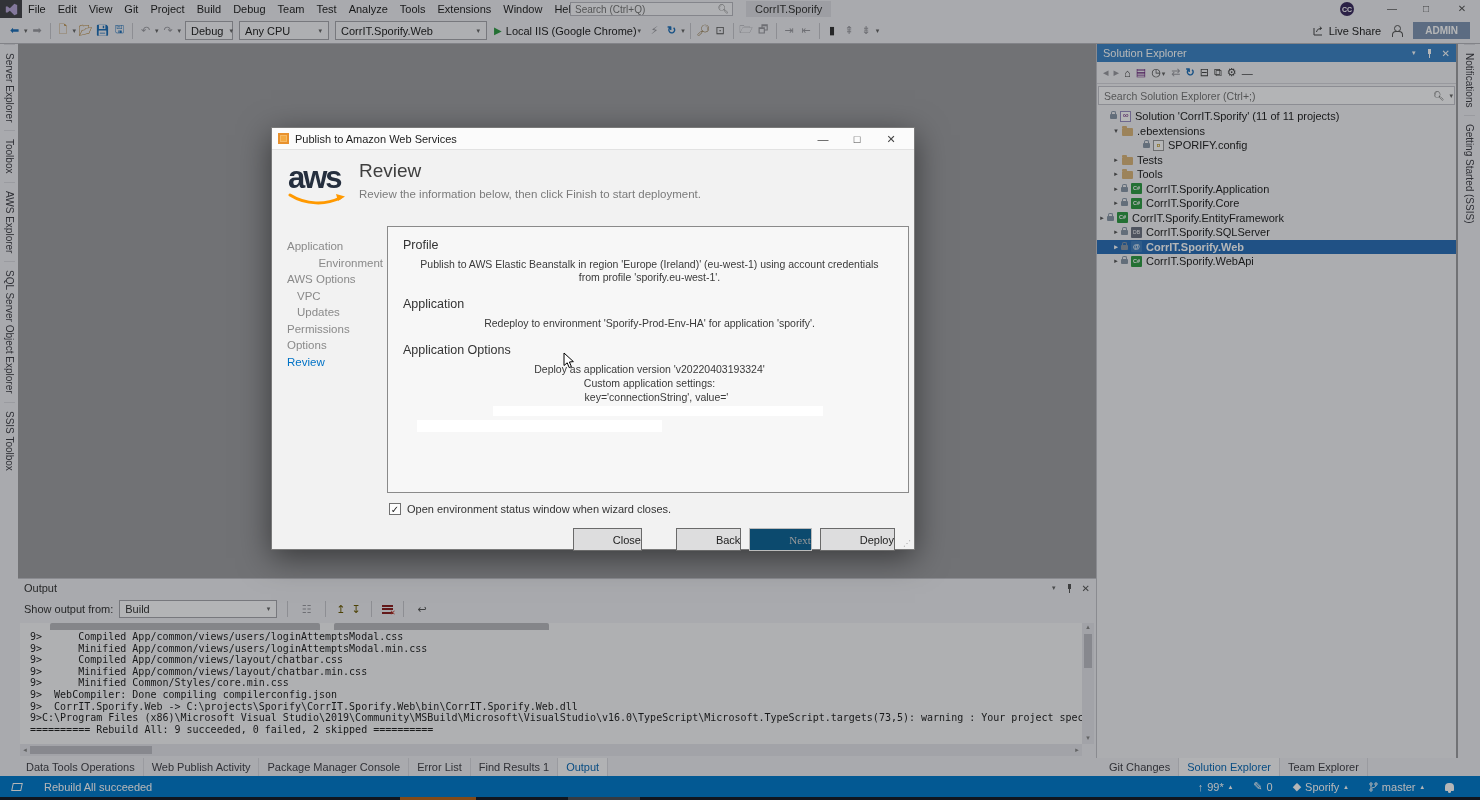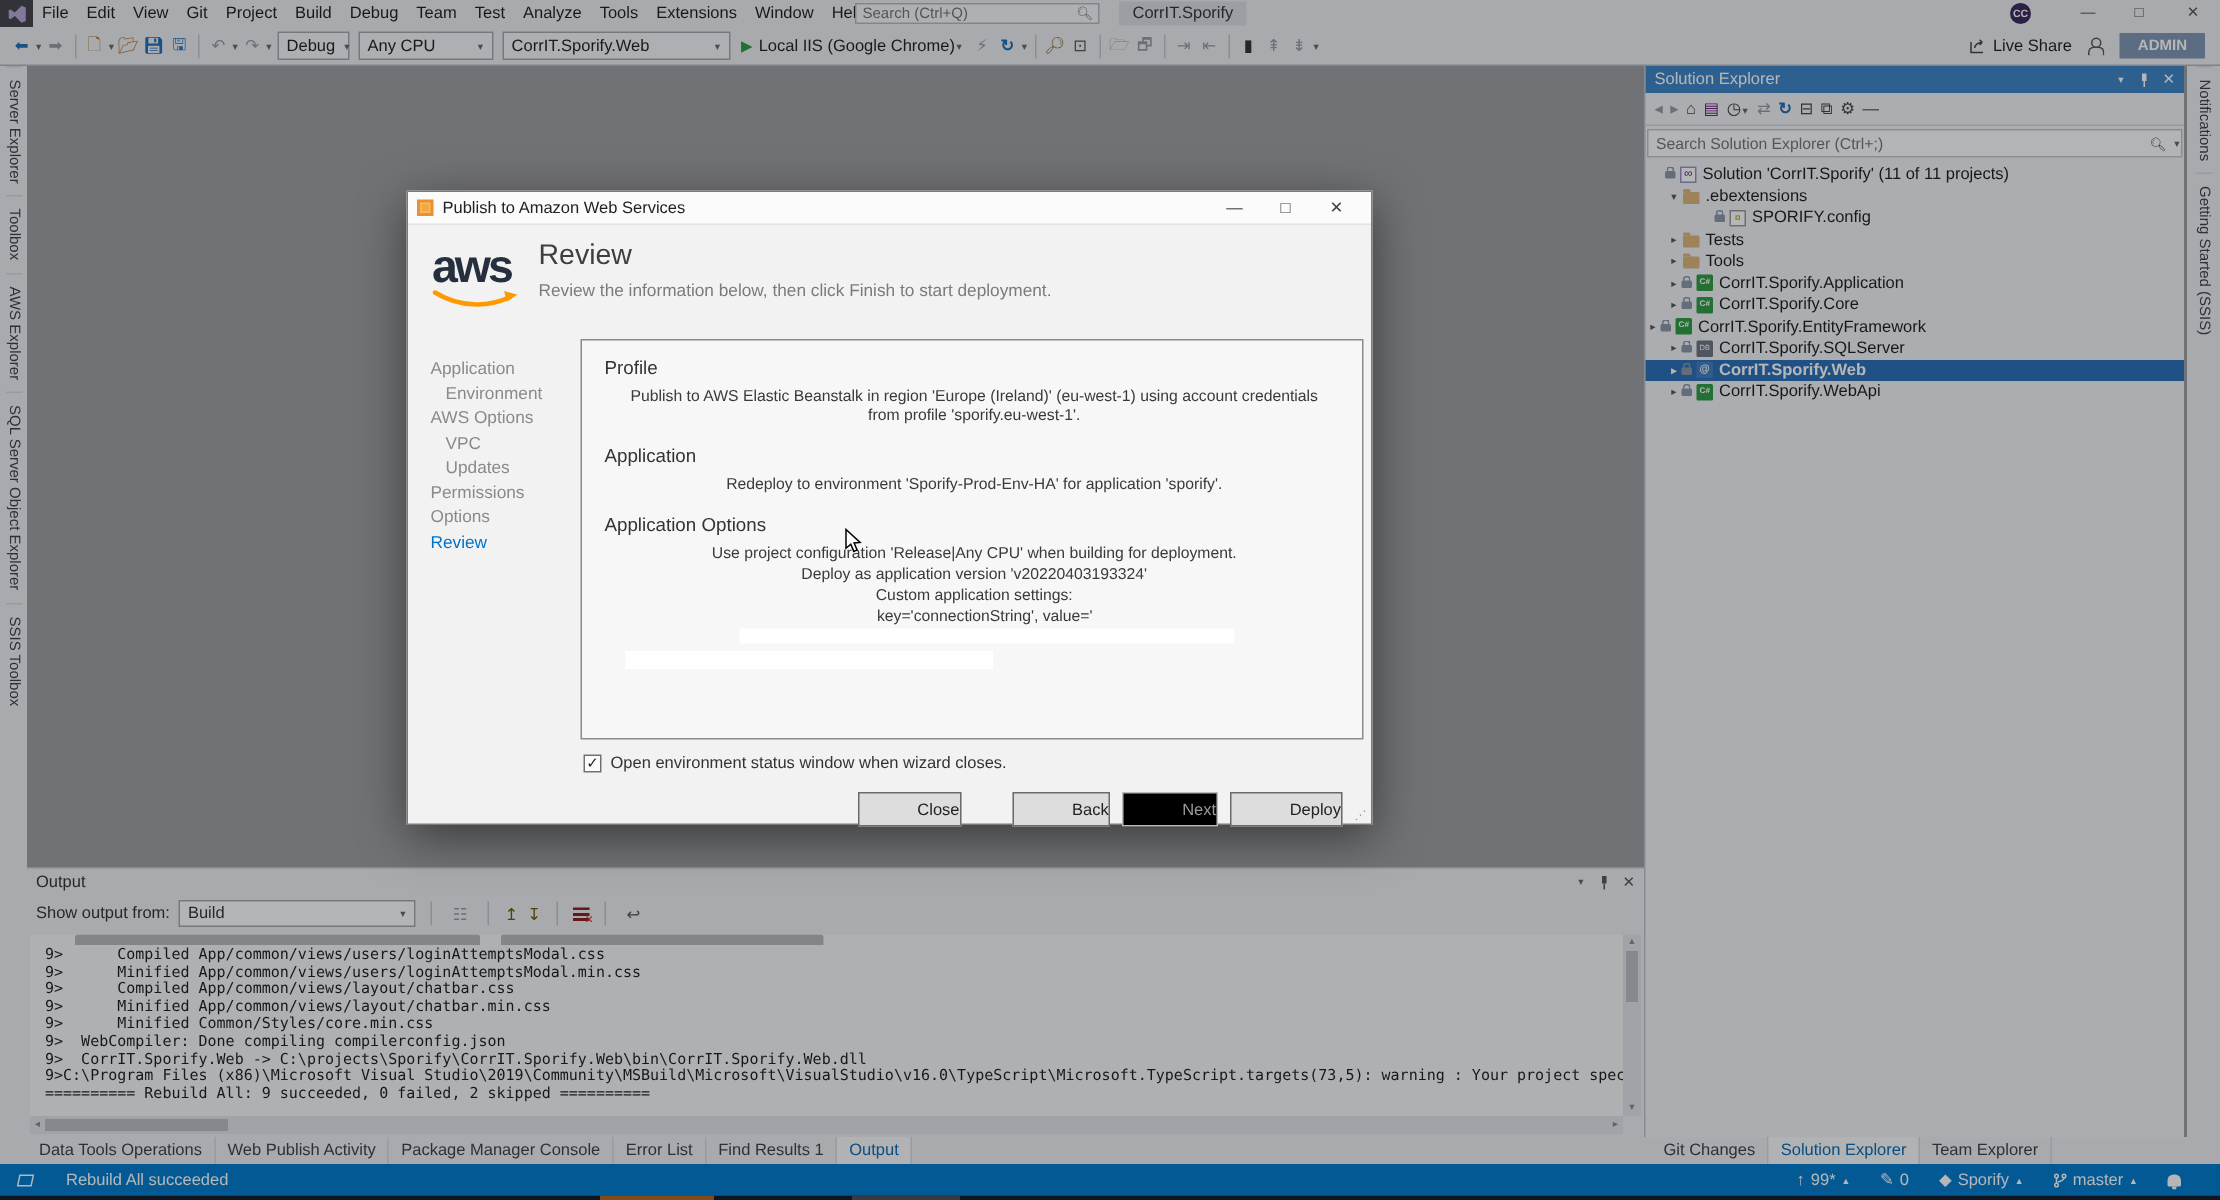--- a/index.html
+++ b/index.html
@@ -136,21 +136,21 @@
   .sec-title:first-child { margin-top:0; }
   .sec-line { font-size:10.5px; color:#3a3a3a; line-height:13px; margin:0 0 1px 14px;text-align:center; }
   .key-line { margin-left:28px; }
   .redact-inline { display:inline-block; width:330px; height:10px; background:#fff; vertical-align:middle; margin-left:2px; }
   .redact-bar { width:245px; height:12px; background:#fff; margin:3px 0 0 14px; }
   .dlg-check { position:absolute; left:117px; top:375px; display:flex; align-items:center; gap:6px; font-size:11px; color:#333; }
   .cb { width:12px; height:12px; background:#fdfdfd; border:1px solid #707070; font-size:10px; line-height:11px; text-align:center; color:#222; }
   .dlg-buttons { position:absolute; left:0; right:19px; top:400px; display:flex; justify-content:flex-end; }
   .dlg-btn { height:23px; min-width:57px; background:#ddddde; border:1px solid #6a6a6a; font-size:11px; color:#222; font-family:"Liberation Sans",sans-serif; margin-left:8px;padding-left:39px; }
   .dlg-btn.close-gap { margin-right:26px; }
-  .dlg-btn.disabled { color:#9a9a9a; border-color:#bbbbbb; background:#000000; }
+  .dlg-btn.disabled { color:#9a9a9a; border-color:#bbbbbb; background:#0c4a6e;font-family:Liberation Serif, serif; }
   .grip { position:absolute; right:3px; bottom:1px; color:#999; font-size:8px; }
 
   .pin { position:relative; width:7px; height:9px; display:inline-block; }
   .pin::before { content:""; position:absolute; left:2px; top:0; width:3px; height:5px; background:currentColor; }
   .pin::after { content:""; position:absolute; left:3px; top:5px; width:1px; height:4px; background:currentColor; }
 
   .cursor { position:absolute; left:563px; top:352px; z-index:40; }
 </style>
 </head>
 <body>
@@ -475,36 +475,35 @@
         <path d="M48 2 L57 4.5 L50 9 Z" fill="#f90"></path>
       </svg>
     </div>
     <div class="dlg-head">
       <div class="h1">Review</div>
       <div class="sub">Review the information below, then click Finish to start deployment.</div>
     </div>
 
     <div class="dlg-nav" id="dlg-nav">
         <div class="nav-item" style="padding-left: 0px;">Application</div>
-        <div class="nav-item" style="padding-left: 10px;">Environment</div>
+        <div class="nav-item" style="padding-left: 10px; text-align: right;">Environment</div>
         <div class="nav-item" style="padding-left: 0px;">AWS Options</div>
         <div class="nav-item" style="padding-left: 10px;">VPC</div>
         <div class="nav-item" style="padding-left: 10px;">Updates</div>
         <div class="nav-item" style="padding-left: 0px;">Permissions</div>
         <div class="nav-item" style="padding-left: 0px;">Options</div>
         <div class="nav-item active" style="padding-left: 0px;">Review</div>
       </div>
 
     <div class="content-box" id="dlg-sections">
         <div class="sec-title">Profile</div>
         <div class="sec-line">Publish to AWS Elastic Beanstalk in region 'Europe (Ireland)' (eu-west-1) using account credentials from profile 'sporify.eu-west-1'.</div>
         <div class="sec-title">Application</div>
         <div class="sec-line">Redeploy to environment 'Sporify-Prod-Env-HA' for application 'sporify'.</div>
         <div class="sec-title">Application Options</div>
-        <div class="sec-line">Use project configuration 'Release|Any CPU' when building for deployment.</div>
         <div class="sec-line">Deploy as application version 'v20220403193324'</div>
         <div class="sec-line">Custom application settings:</div>
         <div class="sec-line key-line">key='connectionString', value='<span class="redact-inline"></span></div>
         <div class="redact-bar"></div>
       </div>
 
     <div class="dlg-check">
       <span class="cb">✓</span>
       <span>Open environment status window when wizard closes.</span>
     </div>

